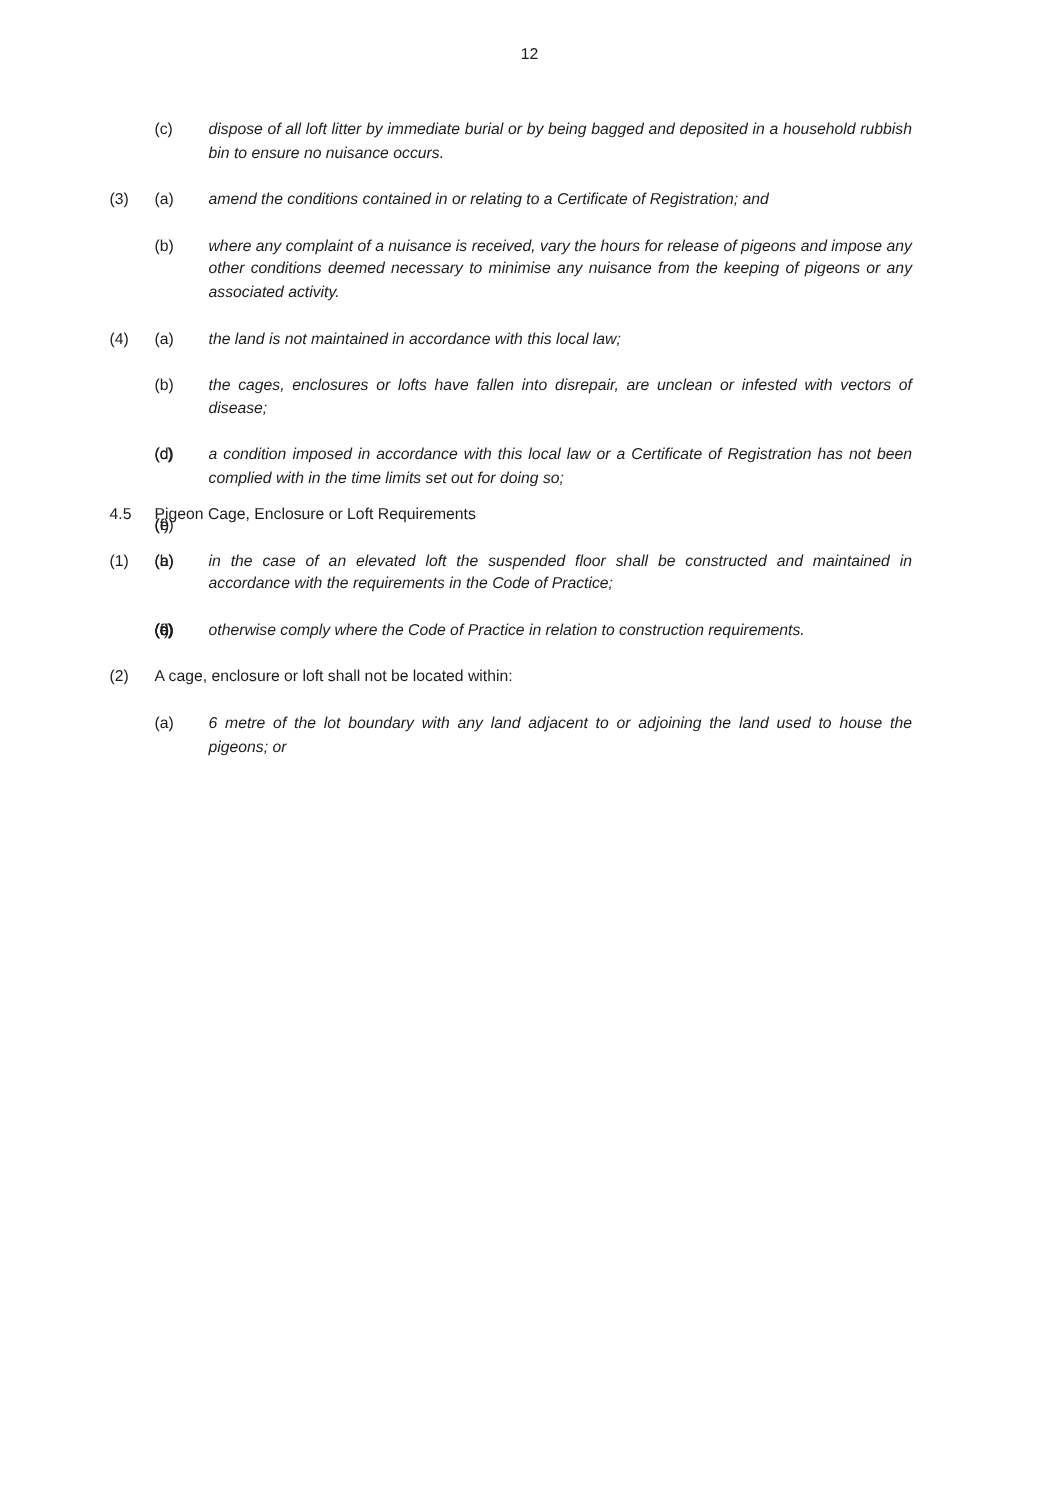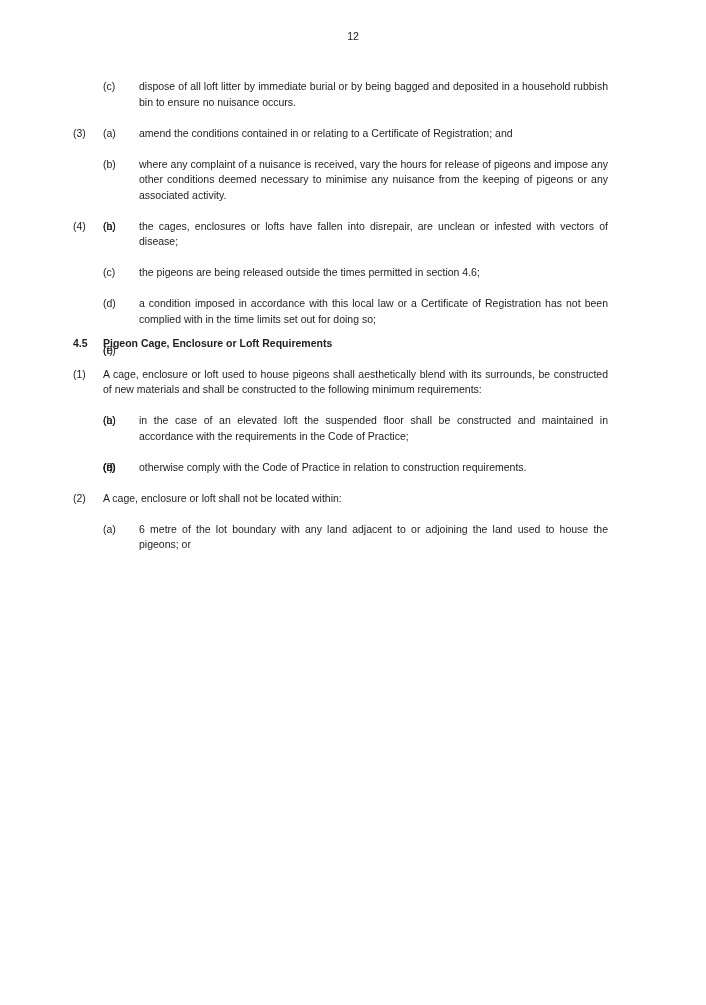--- a/index.html
+++ b/index.html
@@ -45,23 +45,24 @@
     display: block;
     margin-left: 103px;
     margin-right: 98px;
     text-align: justify;
   }
   .item.l2 .label {
     left: 103px;
   }
   .item.l2 .text {
     margin-left: 139px;
+    font-style: italic;
   }
   .item.heading {
-    font-weight: bold;
+    font-weight: normal;
     margin-top: -7px;
   }
   .item.heading .text {
     text-align: left;
   }
 </style>
 </head>
 <body>
 
 <div class="page">
@@ -80,66 +81,65 @@
   </div>
       <div class="item l2">
     <span class="label">(b)</span>
     <span class="text">where any complaint of a nuisance is received, vary the hours for release of pigeons and impose any other conditions deemed necessary to minimise any nuisance from the keeping of pigeons or any associated activity.</span>
   </div>
       <div class="item l1">
     <span class="label">(4)</span>
   </div>
       <div class="item l2">
     <span class="label">(a)</span>
+    <span class="text">the land is not maintained in accordance with this local law;</span>
   </div>
       <div class="item l2">
     <span class="label">(b)</span>
     <span class="text">the cages, enclosures or lofts have fallen into disrepair, are unclean or infested with vectors of disease;</span>
   </div>
       <div class="item l2">
     <span class="label">(c)</span>
-    <span class="text">the pigeons are being released outside the times permitted in section 4.6;</span>
   </div>
       <div class="item l2">
     <span class="label">(d)</span>
     <span class="text">a condition imposed in accordance with this local law or a Certificate of Registration has not been complied with in the time limits set out for doing so;</span>
   </div>
       <div class="item l2">
     <span class="label">(e)</span>
   </div>
       <div class="item l2">
     <span class="label">(f)</span>
   </div>
       <div class="item heading">
     <span class="label">4.5</span>
     <span class="text">Pigeon Cage, Enclosure or Loft Requirements</span>
   </div>
       <div class="item l1">
     <span class="label">(1)</span>
-    <span class="text">A cage, enclosure or loft used to house pigeons shall aesthetically blend with its surrounds, be constructed of new materials and shall be constructed to the following minimum requirements:</span>
   </div>
       <div class="item l2">
     <span class="label">(a)</span>
   </div>
       <div class="item l2">
     <span class="label">(b)</span>
     <span class="text">in the case of an elevated loft the suspended floor shall be constructed and maintained in accordance with the requirements in the Code of Practice;</span>
   </div>
       <div class="item l2">
     <span class="label">(c)</span>
   </div>
       <div class="item l2">
     <span class="label">(d)</span>
   </div>
       <div class="item l2">
     <span class="label">(e)</span>
   </div>
       <div class="item l2">
     <span class="label">(f)</span>
-    <span class="text">otherwise comply with the Code of Practice in relation to construction requirements.</span>
+    <span class="text">otherwise comply where the Code of Practice in relation to construction requirements.</span>
   </div>
       <div class="item l1">
     <span class="label">(2)</span>
     <span class="text">A cage, enclosure or loft shall not be located within:</span>
   </div>
       <div class="item l2">
     <span class="label">(a)</span>
     <span class="text">6 metre of the lot boundary with any land adjacent to or adjoining the land used to house the pigeons; or</span>
   </div>
     </div>

